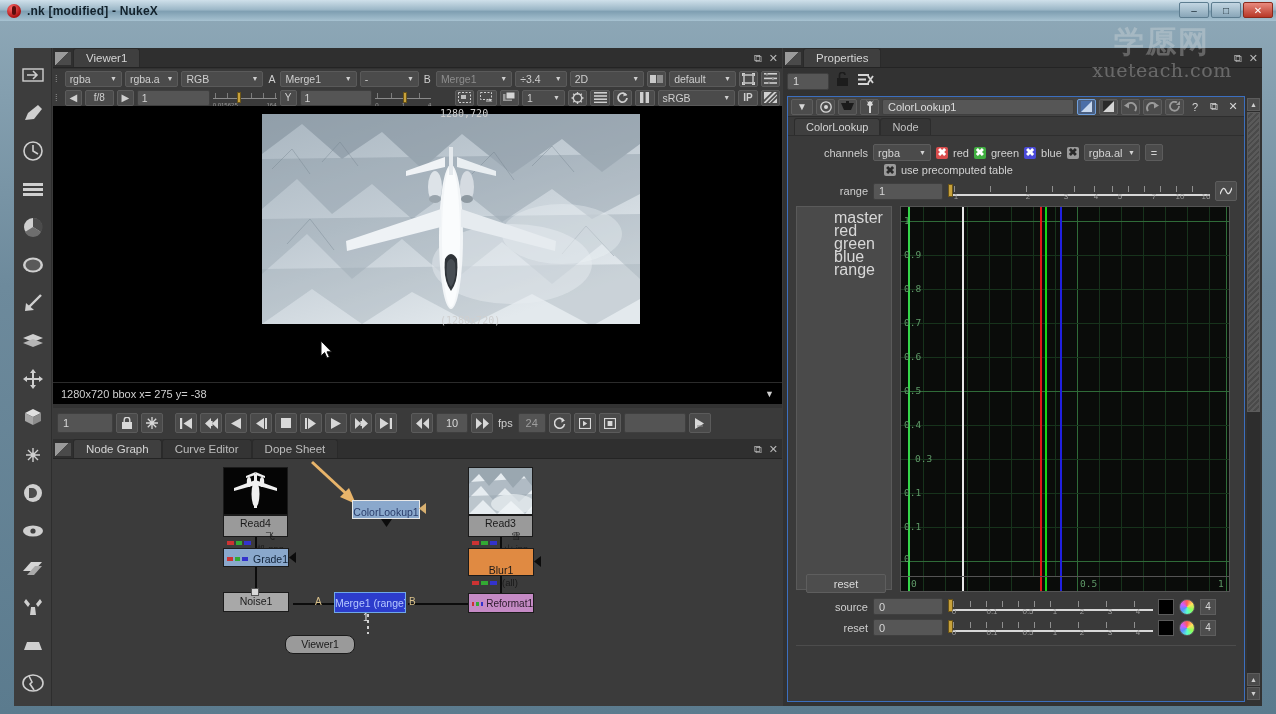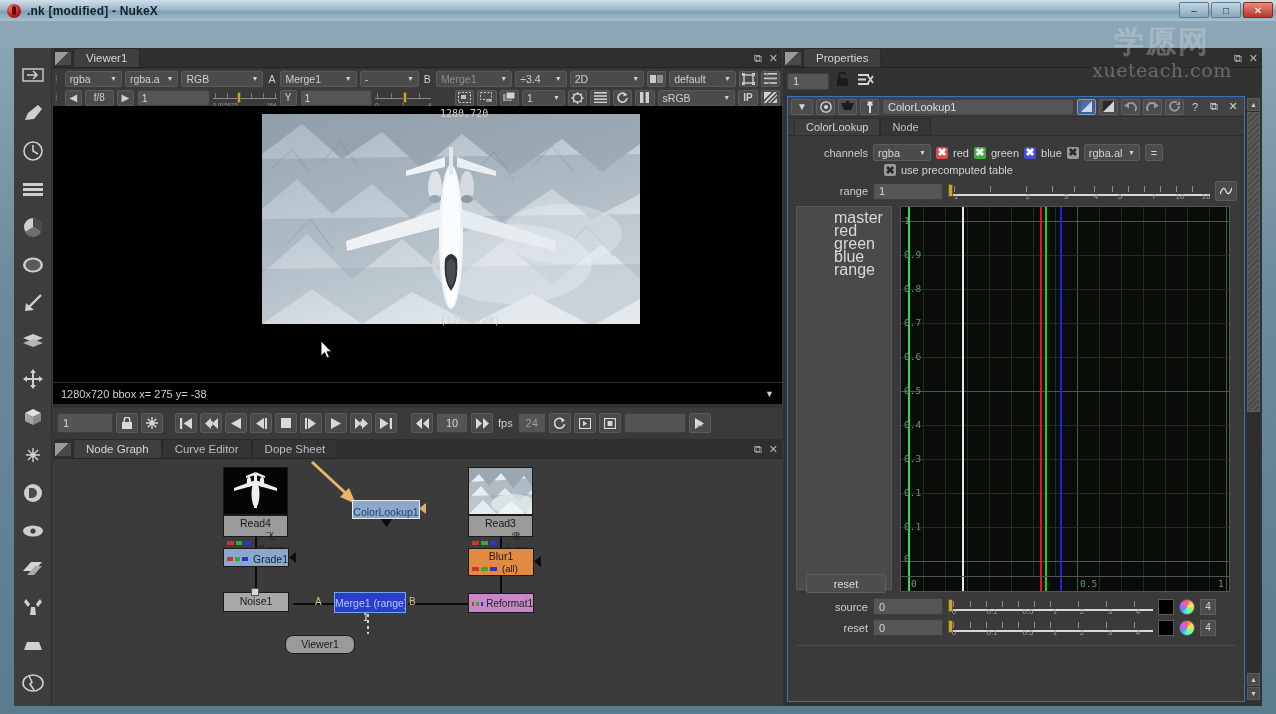--- a/index.html
+++ b/index.html
@@ -814,21 +814,21 @@
           <div class="title" style="color:#1a1a1a">Read3</div>
           <div style="display:flex;align-items:center;gap:2px;padding-left:3px;">
             <span class="cb" style="background:#cc3333"></span>
               <span class="cb" style="background:#33aa33"></span>
               <span class="cb" style="background:#3333cc"></span>
             <span style="font-size:9px;color:#1a1a1a;margin-left:1px">雪山.jpg</span>
           </div>
         </div>
 
         <div class="node" style="left:415px;top:89px;width:66px;height:28px;background:#e08a42">
-          <div class="title" style="color:#1a1a1a;padding-top:1px">Blur1</div>
+          <div class="title" style="color:#1a1a1a;padding-top:15px">Blur1</div>
           <div style="display:flex;align-items:center;gap:2px;padding-left:3px;">
             <span class="cb" style="background:#cc3333"></span>
               <span class="cb" style="background:#33aa33"></span>
               <span class="cb" style="background:#3333cc"></span>
             <span style="font-size:9.5px;color:#1a1a1a;margin-left:3px">(all)</span>
           </div>
         </div>
         <svg style="position:absolute;left:481px;top:97px" width="8" height="11">
             <path d="M7 0v11L0 5.5z" fill="#0c0c0c"></path>
           </svg>
@@ -1044,21 +1044,21 @@
             <div class="curve" style="left:144px;background:#18d418"></div>
             <div class="curve" style="left:159px;background:#2020e0"></div>
 
             <div class="ylab" style="left:3px;top:8px">1</div>
             <div class="ylab" style="left:3px;top:42px">0.9</div>
             <div class="ylab" style="left:3px;top:76px">0.8</div>
             <div class="ylab" style="left:3px;top:110px">0.7</div>
             <div class="ylab" style="left:3px;top:144px">0.6</div>
             <div class="ylab" style="left:3px;top:178px">0.5</div>
             <div class="ylab" style="left:3px;top:212px">0.4</div>
-            <div class="ylab" style="left:3px;top:246px">0.3</div>
+            <div class="ylab" style="left:14px;top:246px">0.3</div>
             <div class="ylab" style="left:3px;top:280px">0.1</div>
             <div class="ylab" style="left:3px;top:314px">0.1</div>
             <div class="ylab" style="left:3px;top:346px">0</div>
           </div>
 
           <div style="position:absolute;left:112px;top:370px;width:330px;height:16px;background:#0a0c0a;border:1px solid #545454">
             <div class="grid-v maj" style="left:7px"></div>
             <div class="grid-v maj" style="left:176px"></div>
             <div class="grid-v maj" style="left:325px"></div>
             <div class="grid-v" style="left:22px"></div>

